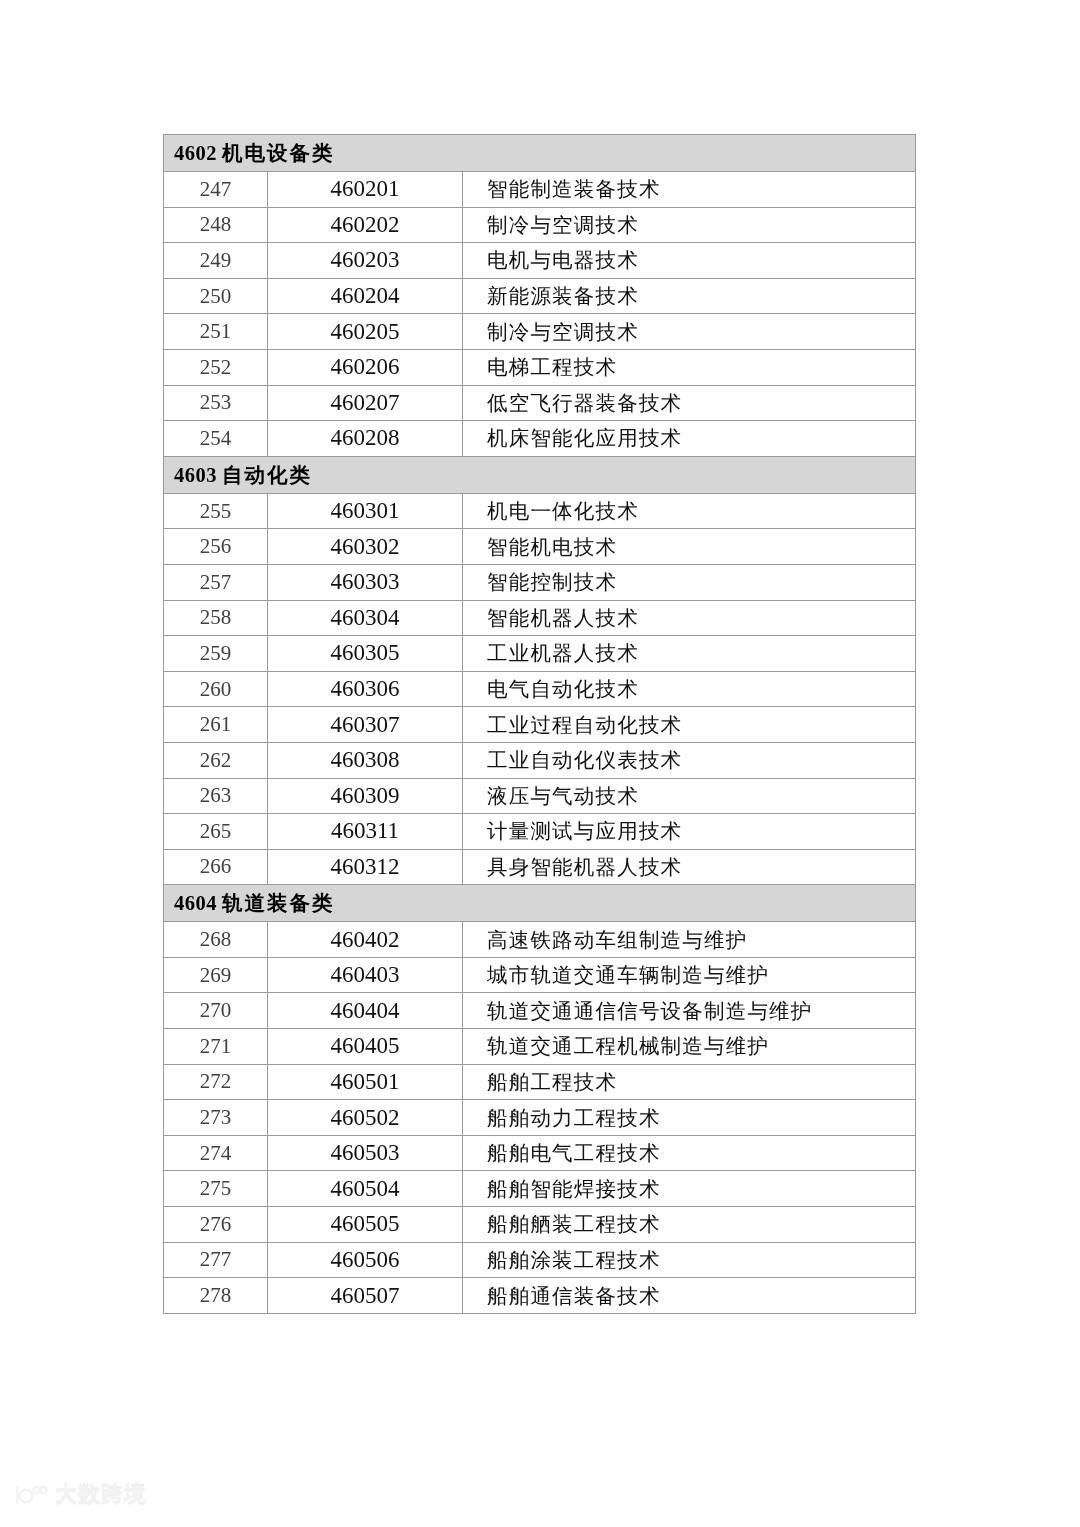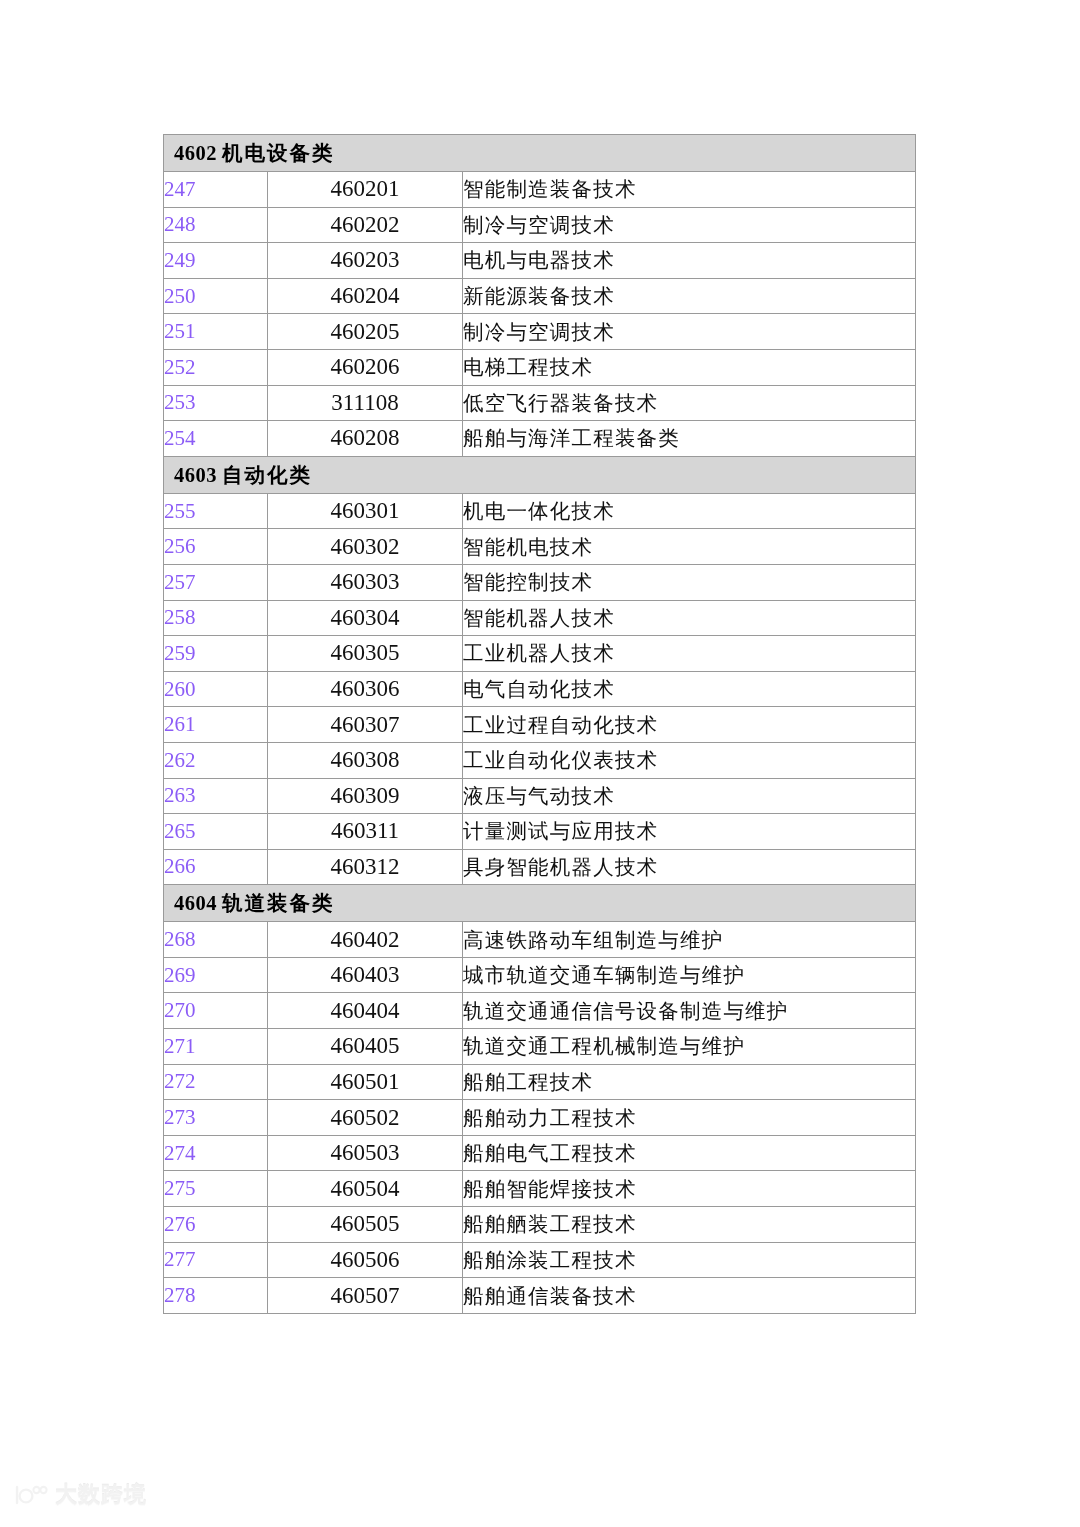--- a/index.html
+++ b/index.html
@@ -63,33 +63,34 @@
     font-weight: bold;
     margin-left: 5px;
     letter-spacing: 2px;
   }
 
   
   tr.data-row td {
     height: 34.6px;
   }
   td.cell-seq {
+    text-align: center;
     font-size: 21px;
-    color: #8b5cf6;
+    color: #404040;
     font-family: "Liberation Serif", "DejaVu Serif", serif;
   }
   td.cell-code {
     text-align: center;
     font-size: 23px;
     color: #111111;
     font-family: "Liberation Serif", "DejaVu Serif", serif;
   }
   td.cell-name {
     text-align: left;
-    padding-left: 0;
+    padding-left: 24px;
     font-size: 20.5px;
     color: #111111;
     letter-spacing: 1.2px;
     white-space: nowrap;
   }
 
   
   .page-footer {
     position: absolute;
     left: 0;
@@ -169,27 +170,27 @@
           <td class="cell-code">460205</td>
           <td class="cell-name">制冷与空调技术</td>
         </tr>
         <tr class="data-row">
           <td class="cell-seq">252</td>
           <td class="cell-code">460206</td>
           <td class="cell-name">电梯工程技术</td>
         </tr>
         <tr class="data-row">
           <td class="cell-seq">253</td>
-          <td class="cell-code">311108</td>
+          <td class="cell-code">460207</td>
           <td class="cell-name">低空飞行器装备技术</td>
         </tr>
         <tr class="data-row">
           <td class="cell-seq">254</td>
           <td class="cell-code">460208</td>
-          <td class="cell-name">船舶与海洋工程装备类</td>
+          <td class="cell-name">机床智能化应用技术</td>
         </tr>
         <tr class="section-row">
           <td colspan="3"><span class="section-code">4603</span><span class="section-title">自动化类</span></td>
         </tr>
         <tr class="data-row">
           <td class="cell-seq">255</td>
           <td class="cell-code">460301</td>
           <td class="cell-name">机电一体化技术</td>
         </tr>
         <tr class="data-row">

